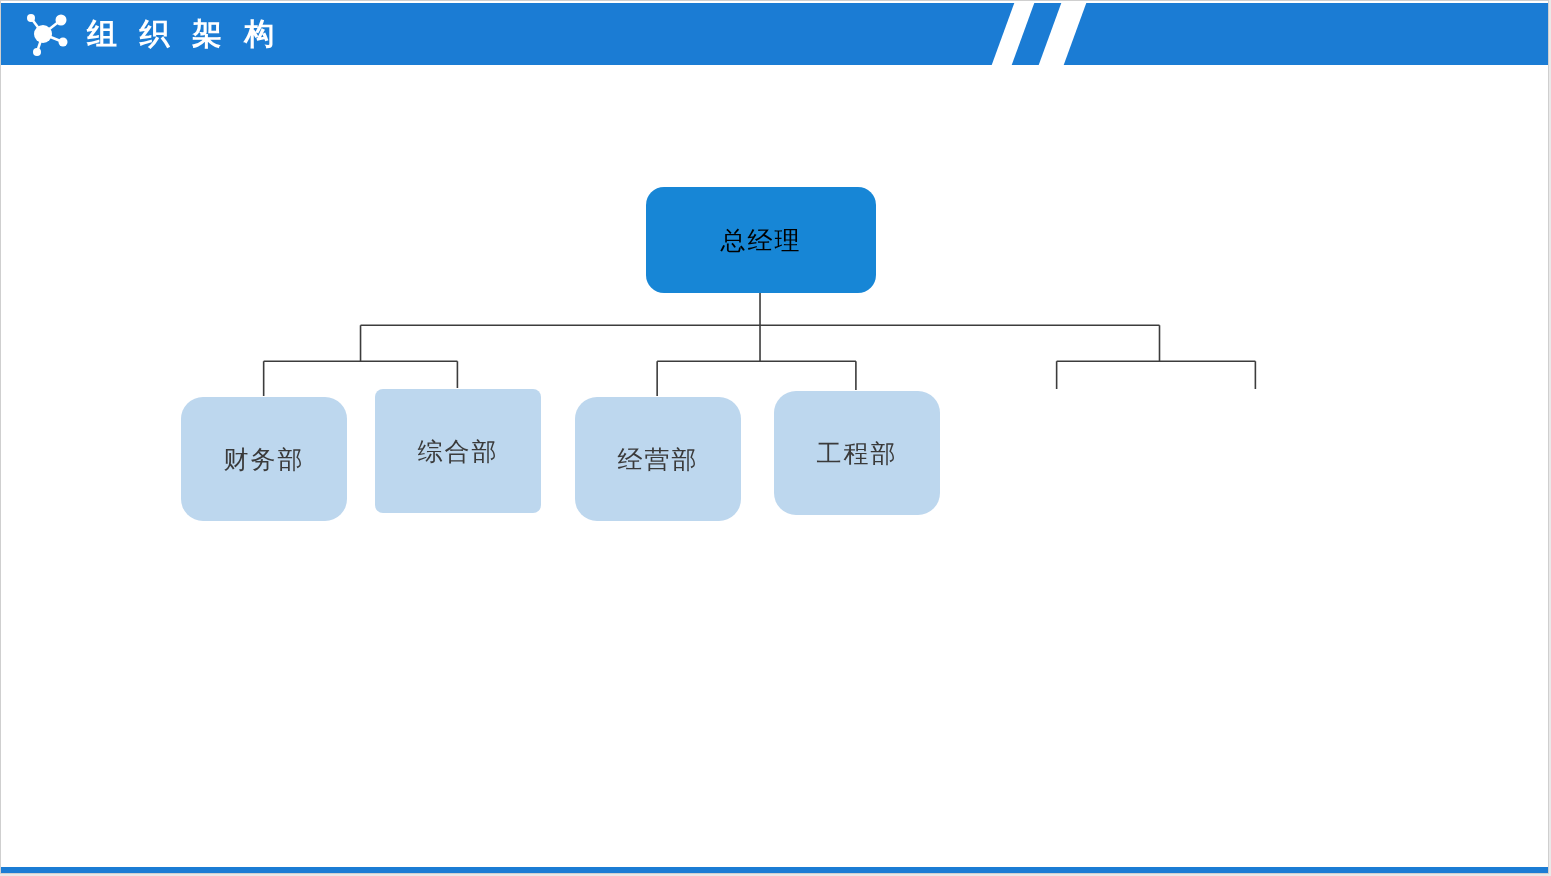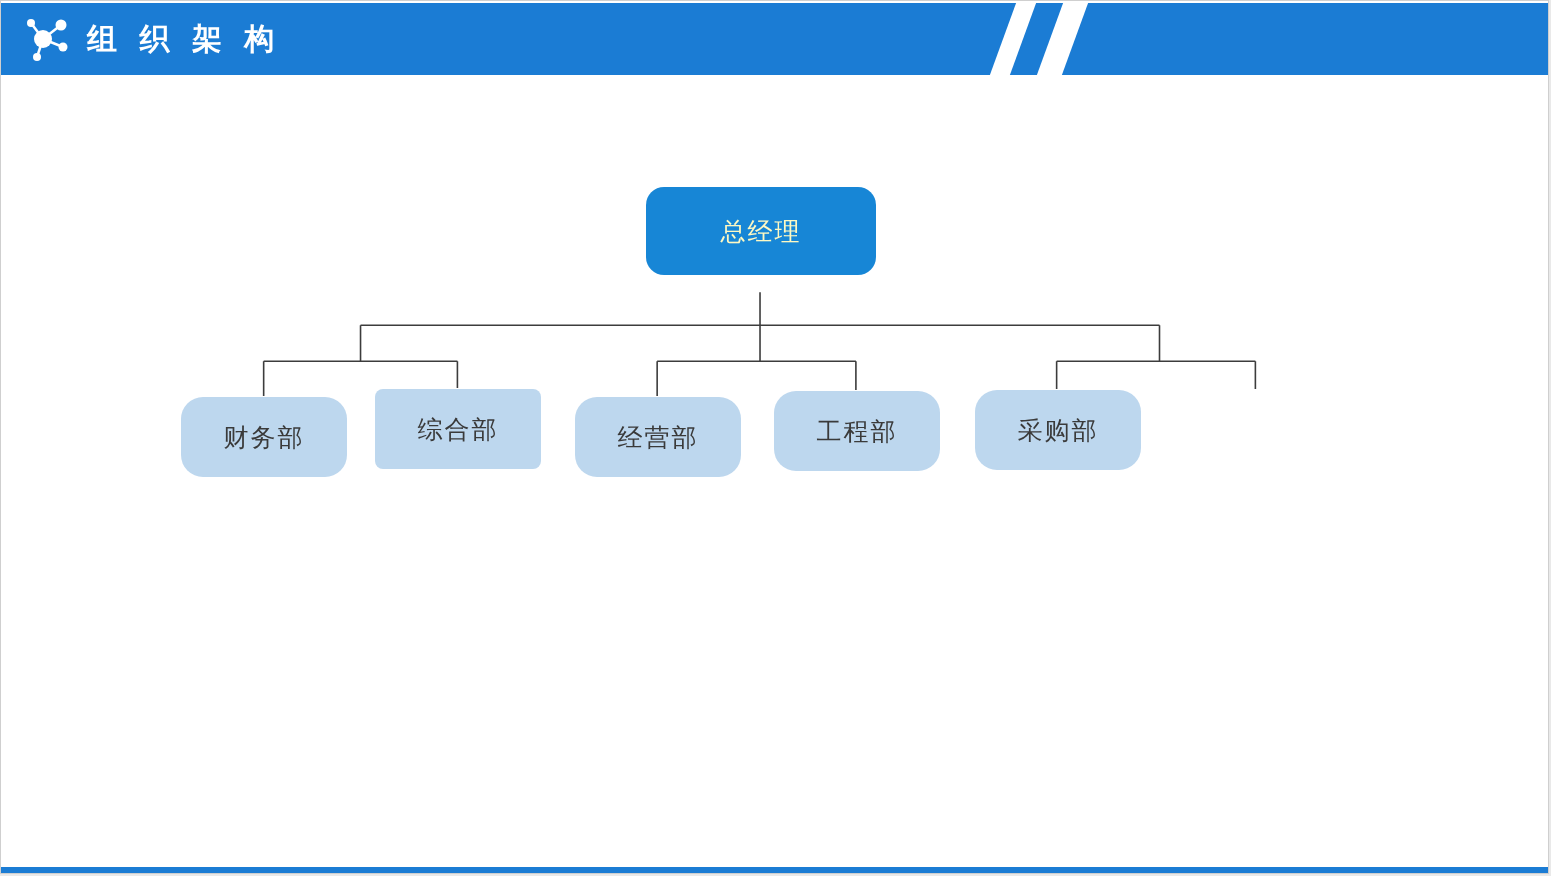--- a/index.html
+++ b/index.html
@@ -19,21 +19,21 @@
     height: 874px;
     background: #ffffff;
     border: 1px solid #cfcfcf;
     overflow: hidden;
   }
 
   
   .header {
     position: absolute;
     top: 2px; left: 0; right: 0;
-    height: 72px;
+    height: 62px;
     overflow: hidden;
     background: #ffffff;
   }
   .header-left {
     position: absolute;
     top: 0; bottom: 0;
     left: -60px;
     width: 1062px;
     background: var(--header-blue);
     transform: skewX(-20deg);
@@ -90,28 +90,28 @@
   .node {
     position: absolute;
     display: flex;
     align-items: center;
     justify-content: center;
     text-align: center;
     letter-spacing: 2px;
   }
   .node-root {
     left: 645px; top: 186px;
-    width: 230px; height: 88px;
+    width: 230px; height: 106px;
     background: var(--root-blue);
     border-radius: 18px;
-    color: #fef9c3;
+    color: #000000;
     font-size: 25px;
   }
   .node-dept {
-    width: 166px; height: 80px;
+    width: 166px; height: 124px;
     background: var(--dept-fill);
     border-radius: 22px;
     color: var(--dept-text);
     font-size: 25px;
   }
   .dept-0 { left: 180px;  top: 396px; }
   .dept-1 { left: 374px;  top: 388px; border-radius: 8px; }
   .dept-2 { left: 574px;  top: 396px; }
   .dept-3 { left: 773px;  top: 390px; }
   .dept-4 { left: 974px;  top: 389px; }
@@ -170,18 +170,17 @@
                M1057 361 V389
                M1256 361 V389" fill="none" stroke="#3c3c3c" stroke-width="1.6"></path>
     </svg>
 
     <div class="node node-root">总经理</div>
 
     <div class="node node-dept dept-0">财务部</div>
     <div class="node node-dept dept-1">综合部</div>
     <div class="node node-dept dept-2">经营部</div>
     <div class="node node-dept dept-3">工程部</div>
-    <div class="node node-dept dept-4">采购部</div>
   </div>
 
   <div class="bottom-bar"></div>
 
 </div>
 
 </body></html>

